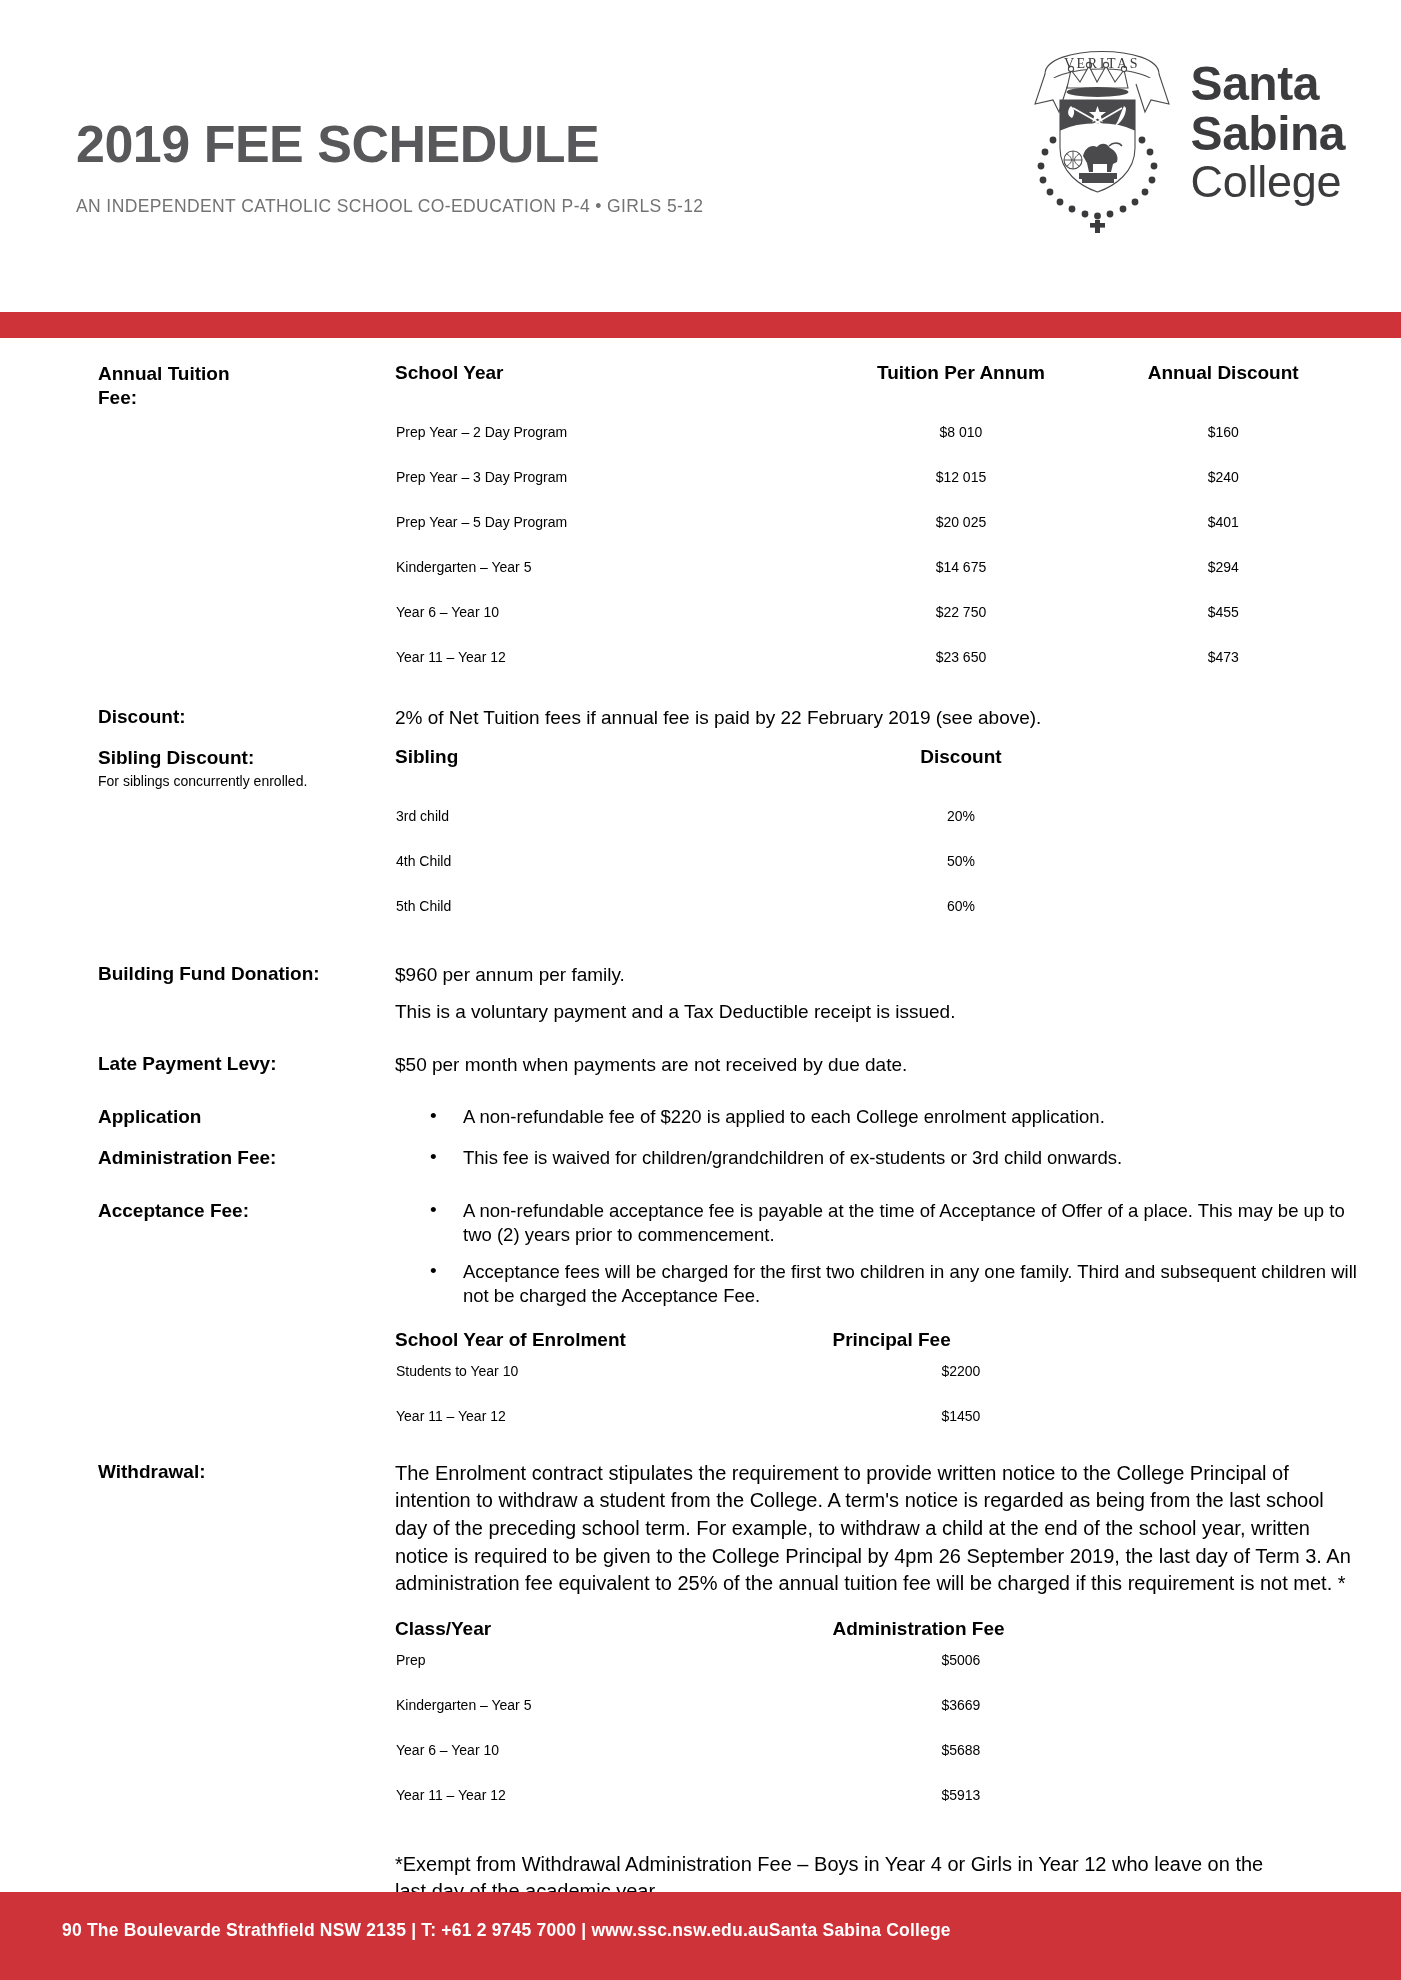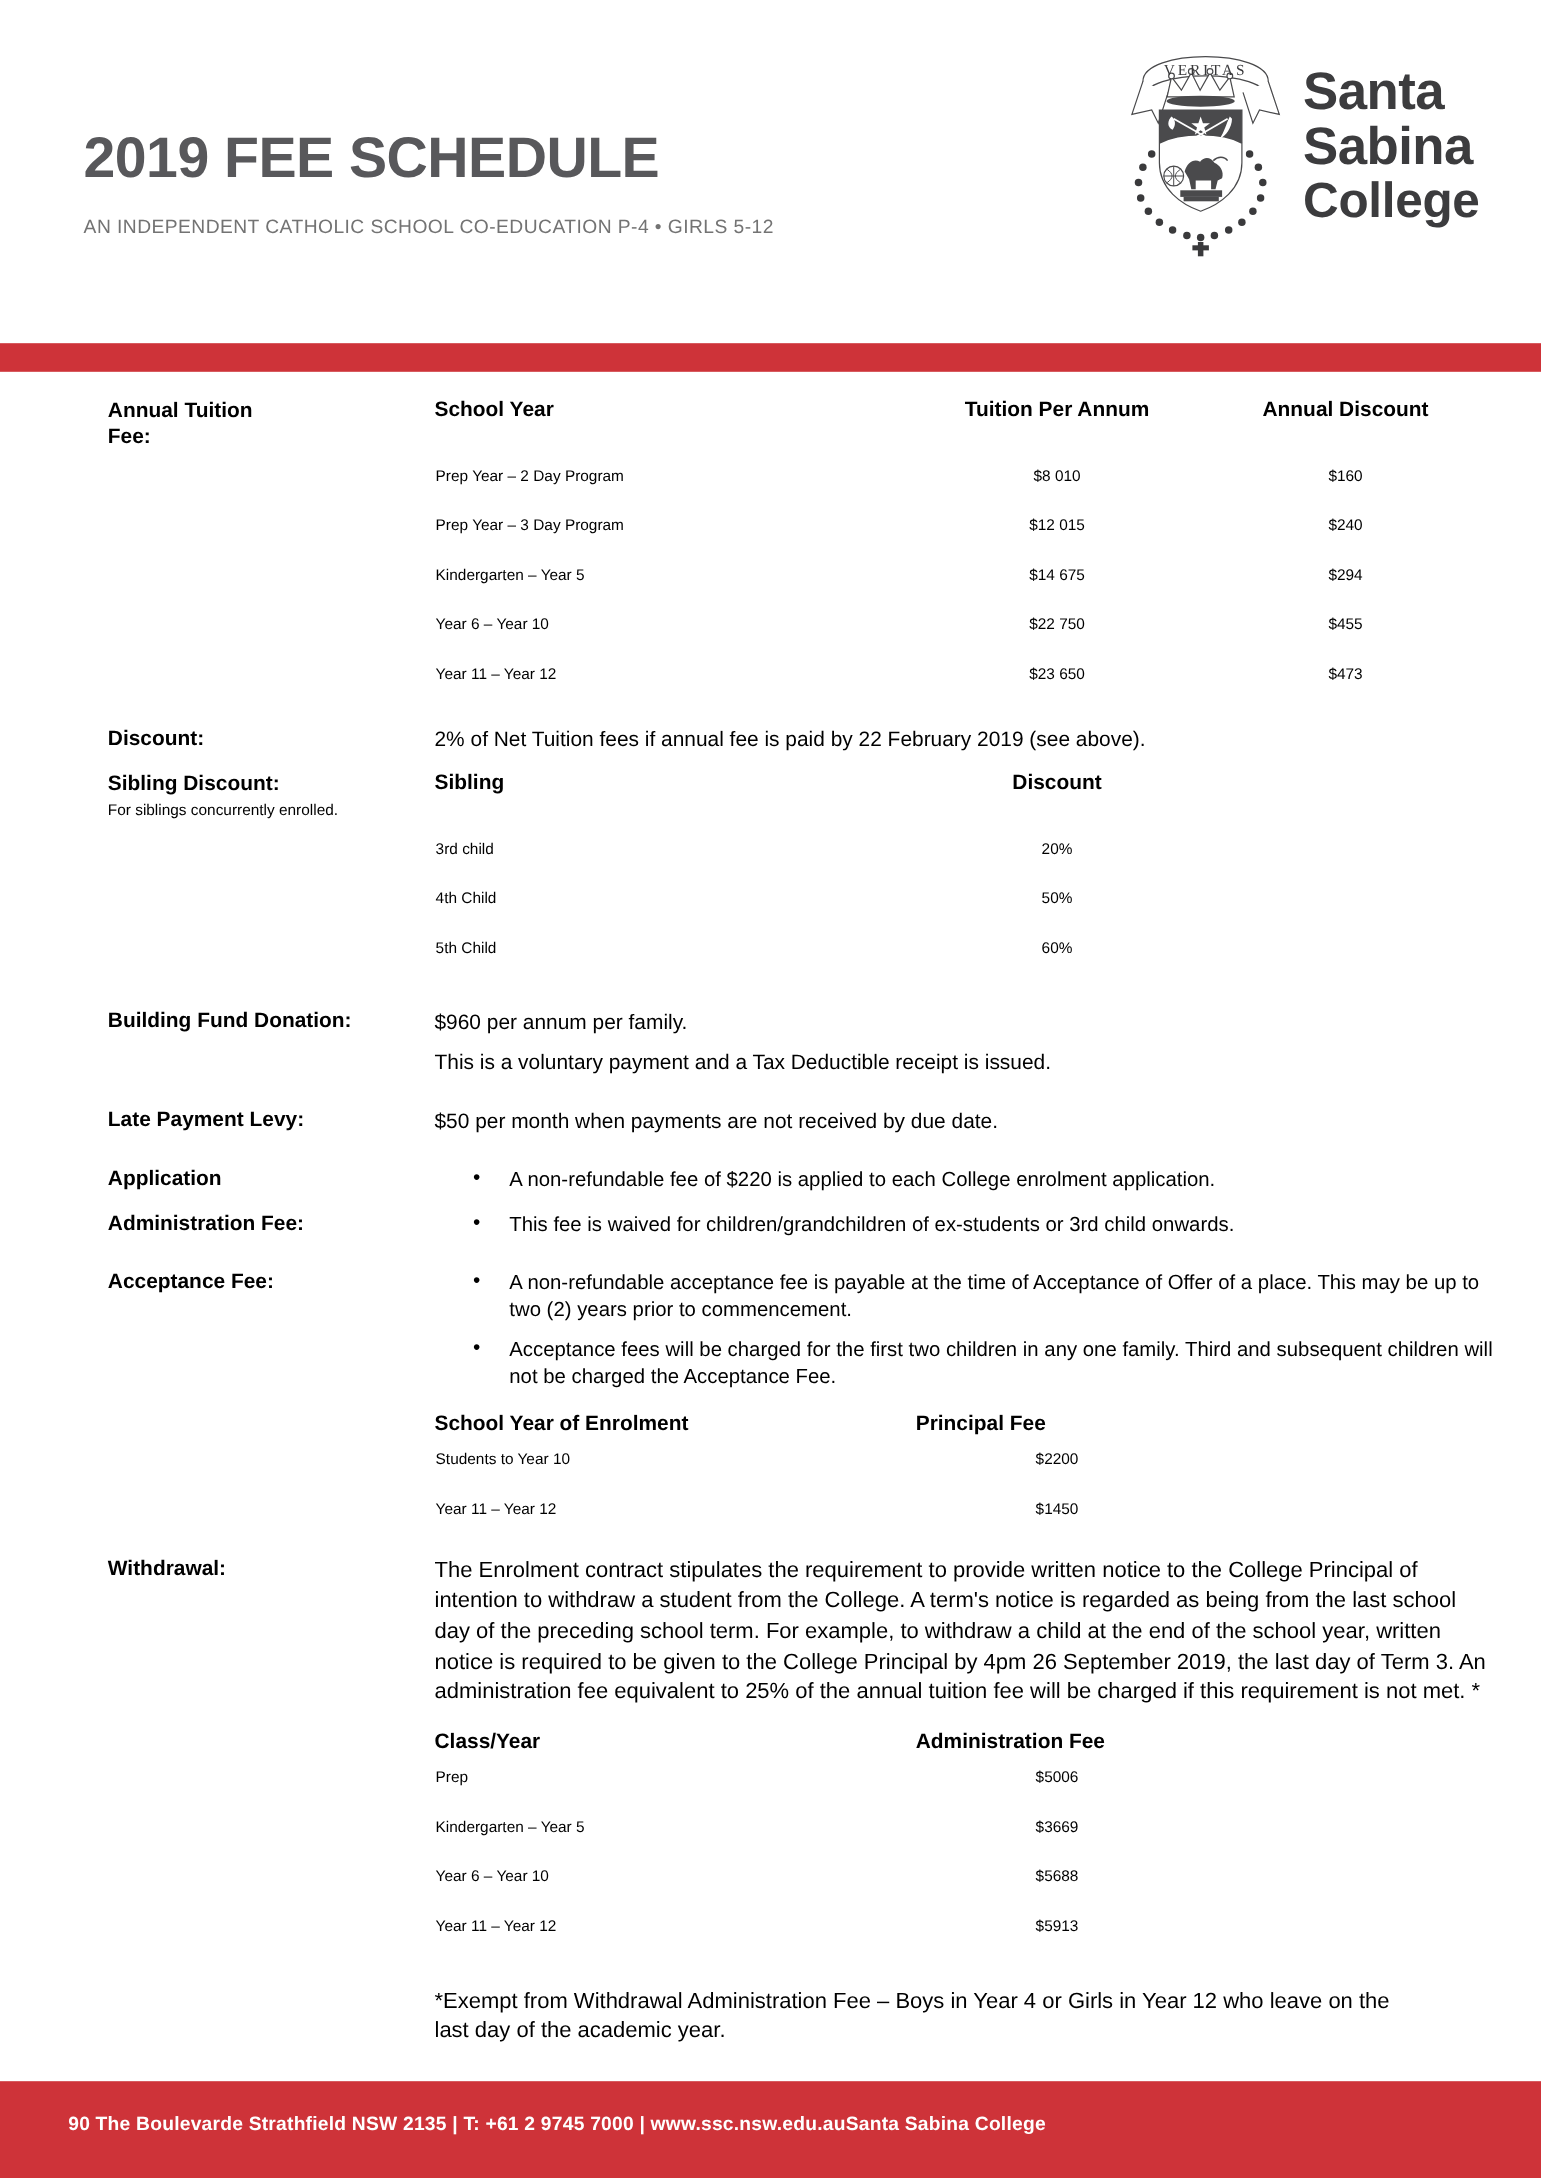--- a/index.html
+++ b/index.html
@@ -68,21 +68,21 @@
   }
   .wordmark-santa,
   .wordmark-sabina {
     font-size: 48px;
     font-weight: bold;
     color: #3c3c3e;
     letter-spacing: -0.5px;
   }
   .wordmark-college {
     font-size: 45px;
-    font-weight: bold;
+    font-weight: normal;
     color: #3c3c3e;
     letter-spacing: -0.3px;
   }
 
   
   .red-bar-top {
     position: absolute;
     left: 0;
     top: 312px;
     width: 1401px;
@@ -332,20 +332,25 @@
               <td class="c-name">Prep Year – 2 Day Program</td>
               <td class="c-mid">$8 010</td>
               <td class="c-right">$160</td>
             </tr>
             <tr class="tuition-row">
               <td class="c-name">Prep Year – 3 Day Program</td>
               <td class="c-mid">$12 015</td>
               <td class="c-right">$240</td>
             </tr>
             <tr class="tuition-row">
+              <td class="c-name">Prep Year – 5 Day Program</td>
+              <td class="c-mid">$20 025</td>
+              <td class="c-right">$401</td>
+            </tr>
+            <tr class="tuition-row">
               <td class="c-name">Kindergarten – Year 5</td>
               <td class="c-mid">$14 675</td>
               <td class="c-right">$294</td>
             </tr>
             <tr class="tuition-row">
               <td class="c-name">Year 6 – Year 10</td>
               <td class="c-mid">$22 750</td>
               <td class="c-right">$455</td>
             </tr>
             <tr class="tuition-row">

